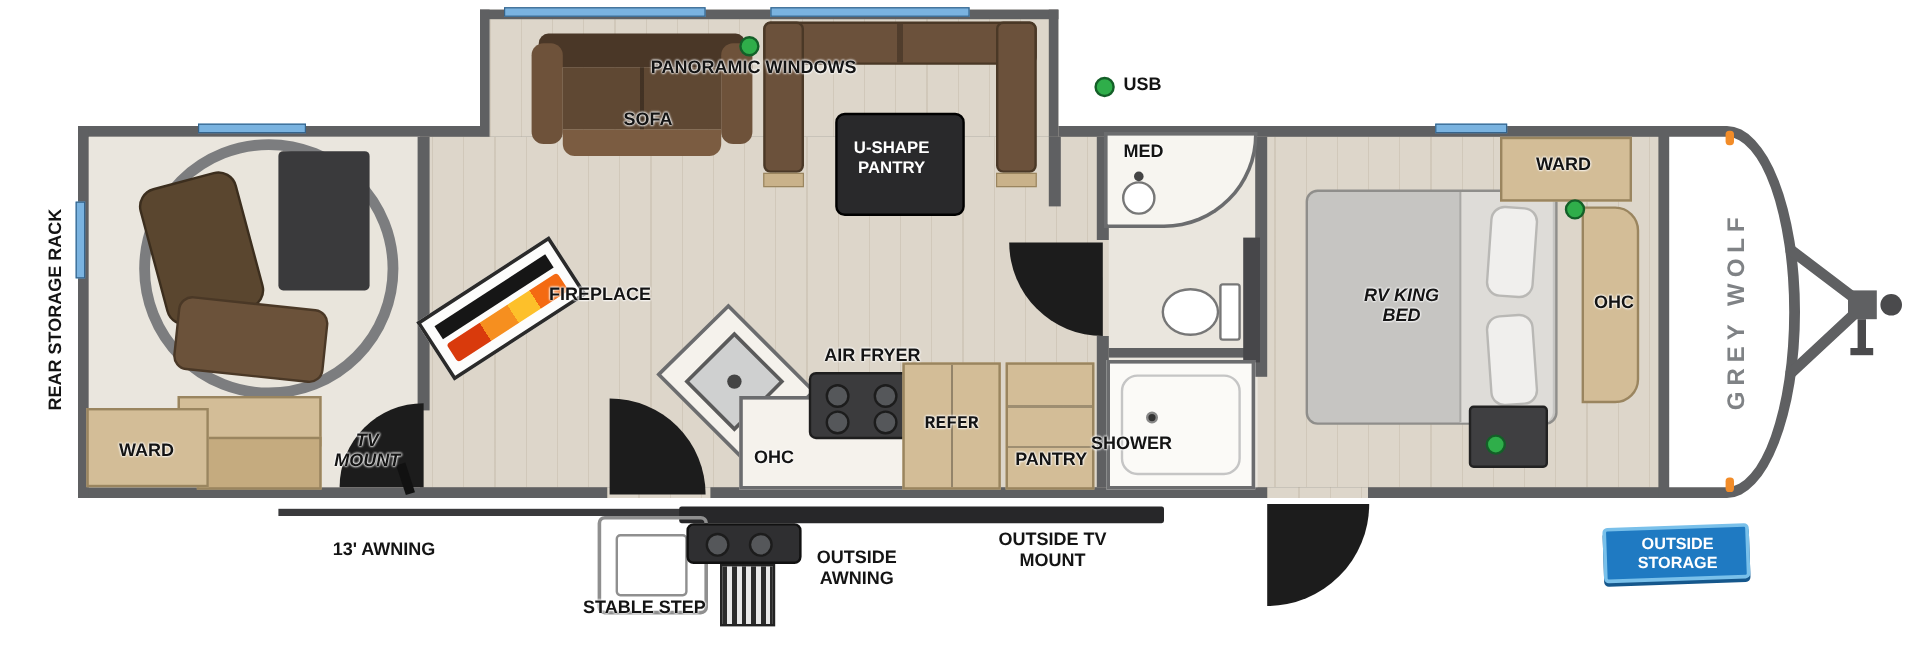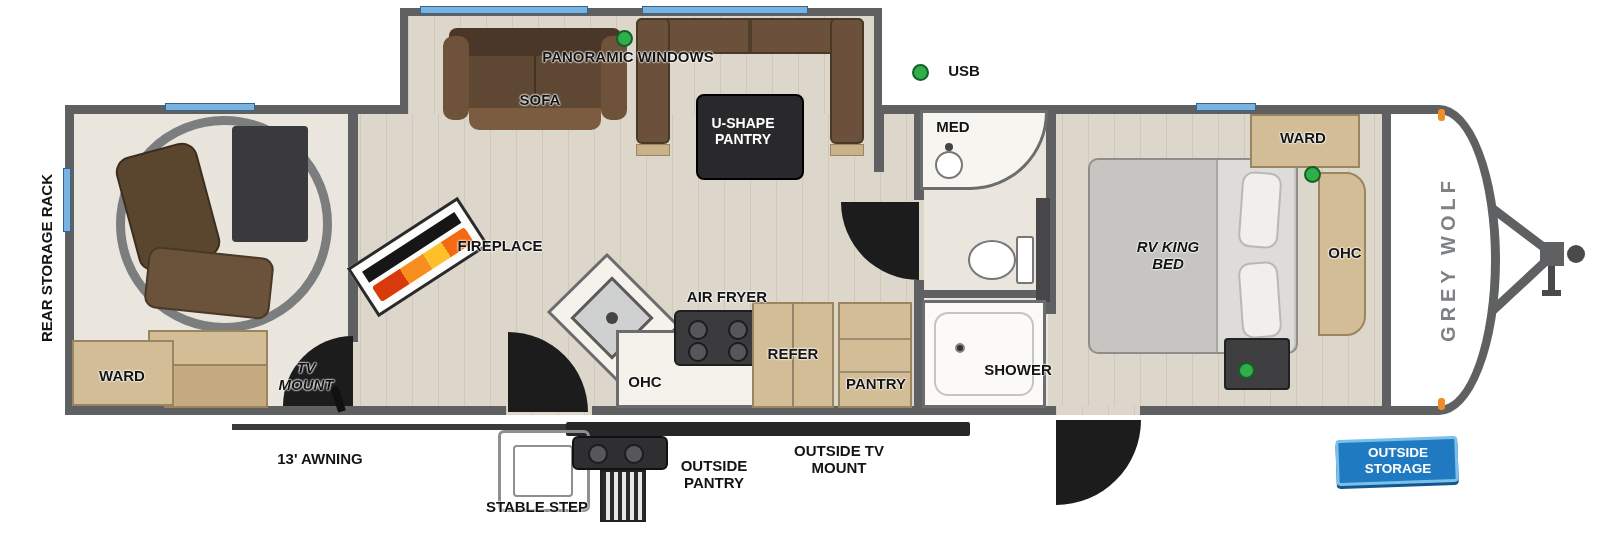--- a/index.html
+++ b/index.html
@@ -148,38 +148,38 @@
   <div class="abs" style="left:572px;top:436px;width:96px;height:34px;background:#2f2f31;border:2px solid #111;border-radius:6px;">
     <div class="burner" style="left:14px;top:6px;"></div>
     <div class="burner" style="left:50px;top:6px;"></div>
   </div>
   <div class="abs" style="left:600px;top:470px;width:46px;height:52px;border:2px solid #222;background:repeating-linear-gradient(90deg,#2a2a2a 0 4px,#e8e8e8 4px 8px);"></div>
 
   <div class="abs" style="left:1336px;top:438px;width:122px;height:46px;background:#1f7ac2;border:3px solid #79c0ea;border-radius:4px;transform:rotate(-2deg);box-shadow:0 3px 0 #15578c;"></div>
   <div class="lbl-white" style="left:1398px;top:461px;width:92px;font-size:13.5px;">OUTSIDE STORAGE</div>
 
   <div class="dot" style="left:912px;top:64px;"></div>
-  <div class="lbl" style="left:952px;top:71px;margin-left:12px;">USB</div>
+  <div class="lbl" style="left:952px;top:71px;">USB</div>
   <div class="dot" style="left:616px;top:30px;"></div>
   <div class="dot" style="left:1304px;top:166px;"></div>
   <div class="dot" style="left:1238px;top:362px;"></div>
 
   <div class="vlabel" style="left:46px;top:258px;">REAR STORAGE RACK</div>
   <div class="lbl" style="left:628px;top:57px;">PANORAMIC WINDOWS</div>
   <div class="lbl" style="left:540px;top:100px;">SOFA</div>
   <div class="lbl" style="left:500px;top:246px;">FIREPLACE</div>
   <div class="lbl" style="left:727px;top:297px;">AIR FRYER</div>
   <div class="lbl" style="left:645px;top:382px;">OHC</div>
-  <div class="lbl" style="left:793px;top:354px;">REFER</div>
+  <div class="lbl" style="left:793px;top:354px;font-family:Liberation Mono, monospace;">REFER</div>
   <div class="lbl" style="left:876px;top:384px;">PANTRY</div>
   <div class="lbl" style="left:953px;top:127px;">MED</div>
-  <div class="lbl" style="left:1018px;top:370px;">SHOWER</div>
+  <div class="lbl" style="left:943px;top:370px;">SHOWER</div>
   <div class="lbl wrap" style="left:1168px;top:255px;width:86px;font-style:italic;">RV KING BED</div>
   <div class="lbl" style="left:1303px;top:138px;">WARD</div>
   <div class="lbl" style="left:1345px;top:253px;">OHC</div>
   <div class="lbl" style="left:122px;top:376px;">WARD</div>
   <div class="lbl wrap" style="left:306px;top:376px;width:64px;font-style:italic;">TV MOUNT</div>
   <div class="lbl" style="left:320px;top:459px;">13' AWNING</div>
   <div class="lbl" style="left:537px;top:507px;">STABLE STEP</div>
-  <div class="lbl wrap" style="left:714px;top:474px;width:82px;">OUTSIDE PANTRY</div>
-  <div class="lbl wrap" style="left:839px;top:459px;width:98px;">OUTSIDE TV MOUNT</div>
+  <div class="lbl wrap" style="left:714px;top:474px;width:82px;">OUTSIDE AWNING</div>
+  <div class="lbl wrap" style="left:877px;top:459px;width:98px;">OUTSIDE TV MOUNT</div>
 
 </div>
 
 </body></html>

